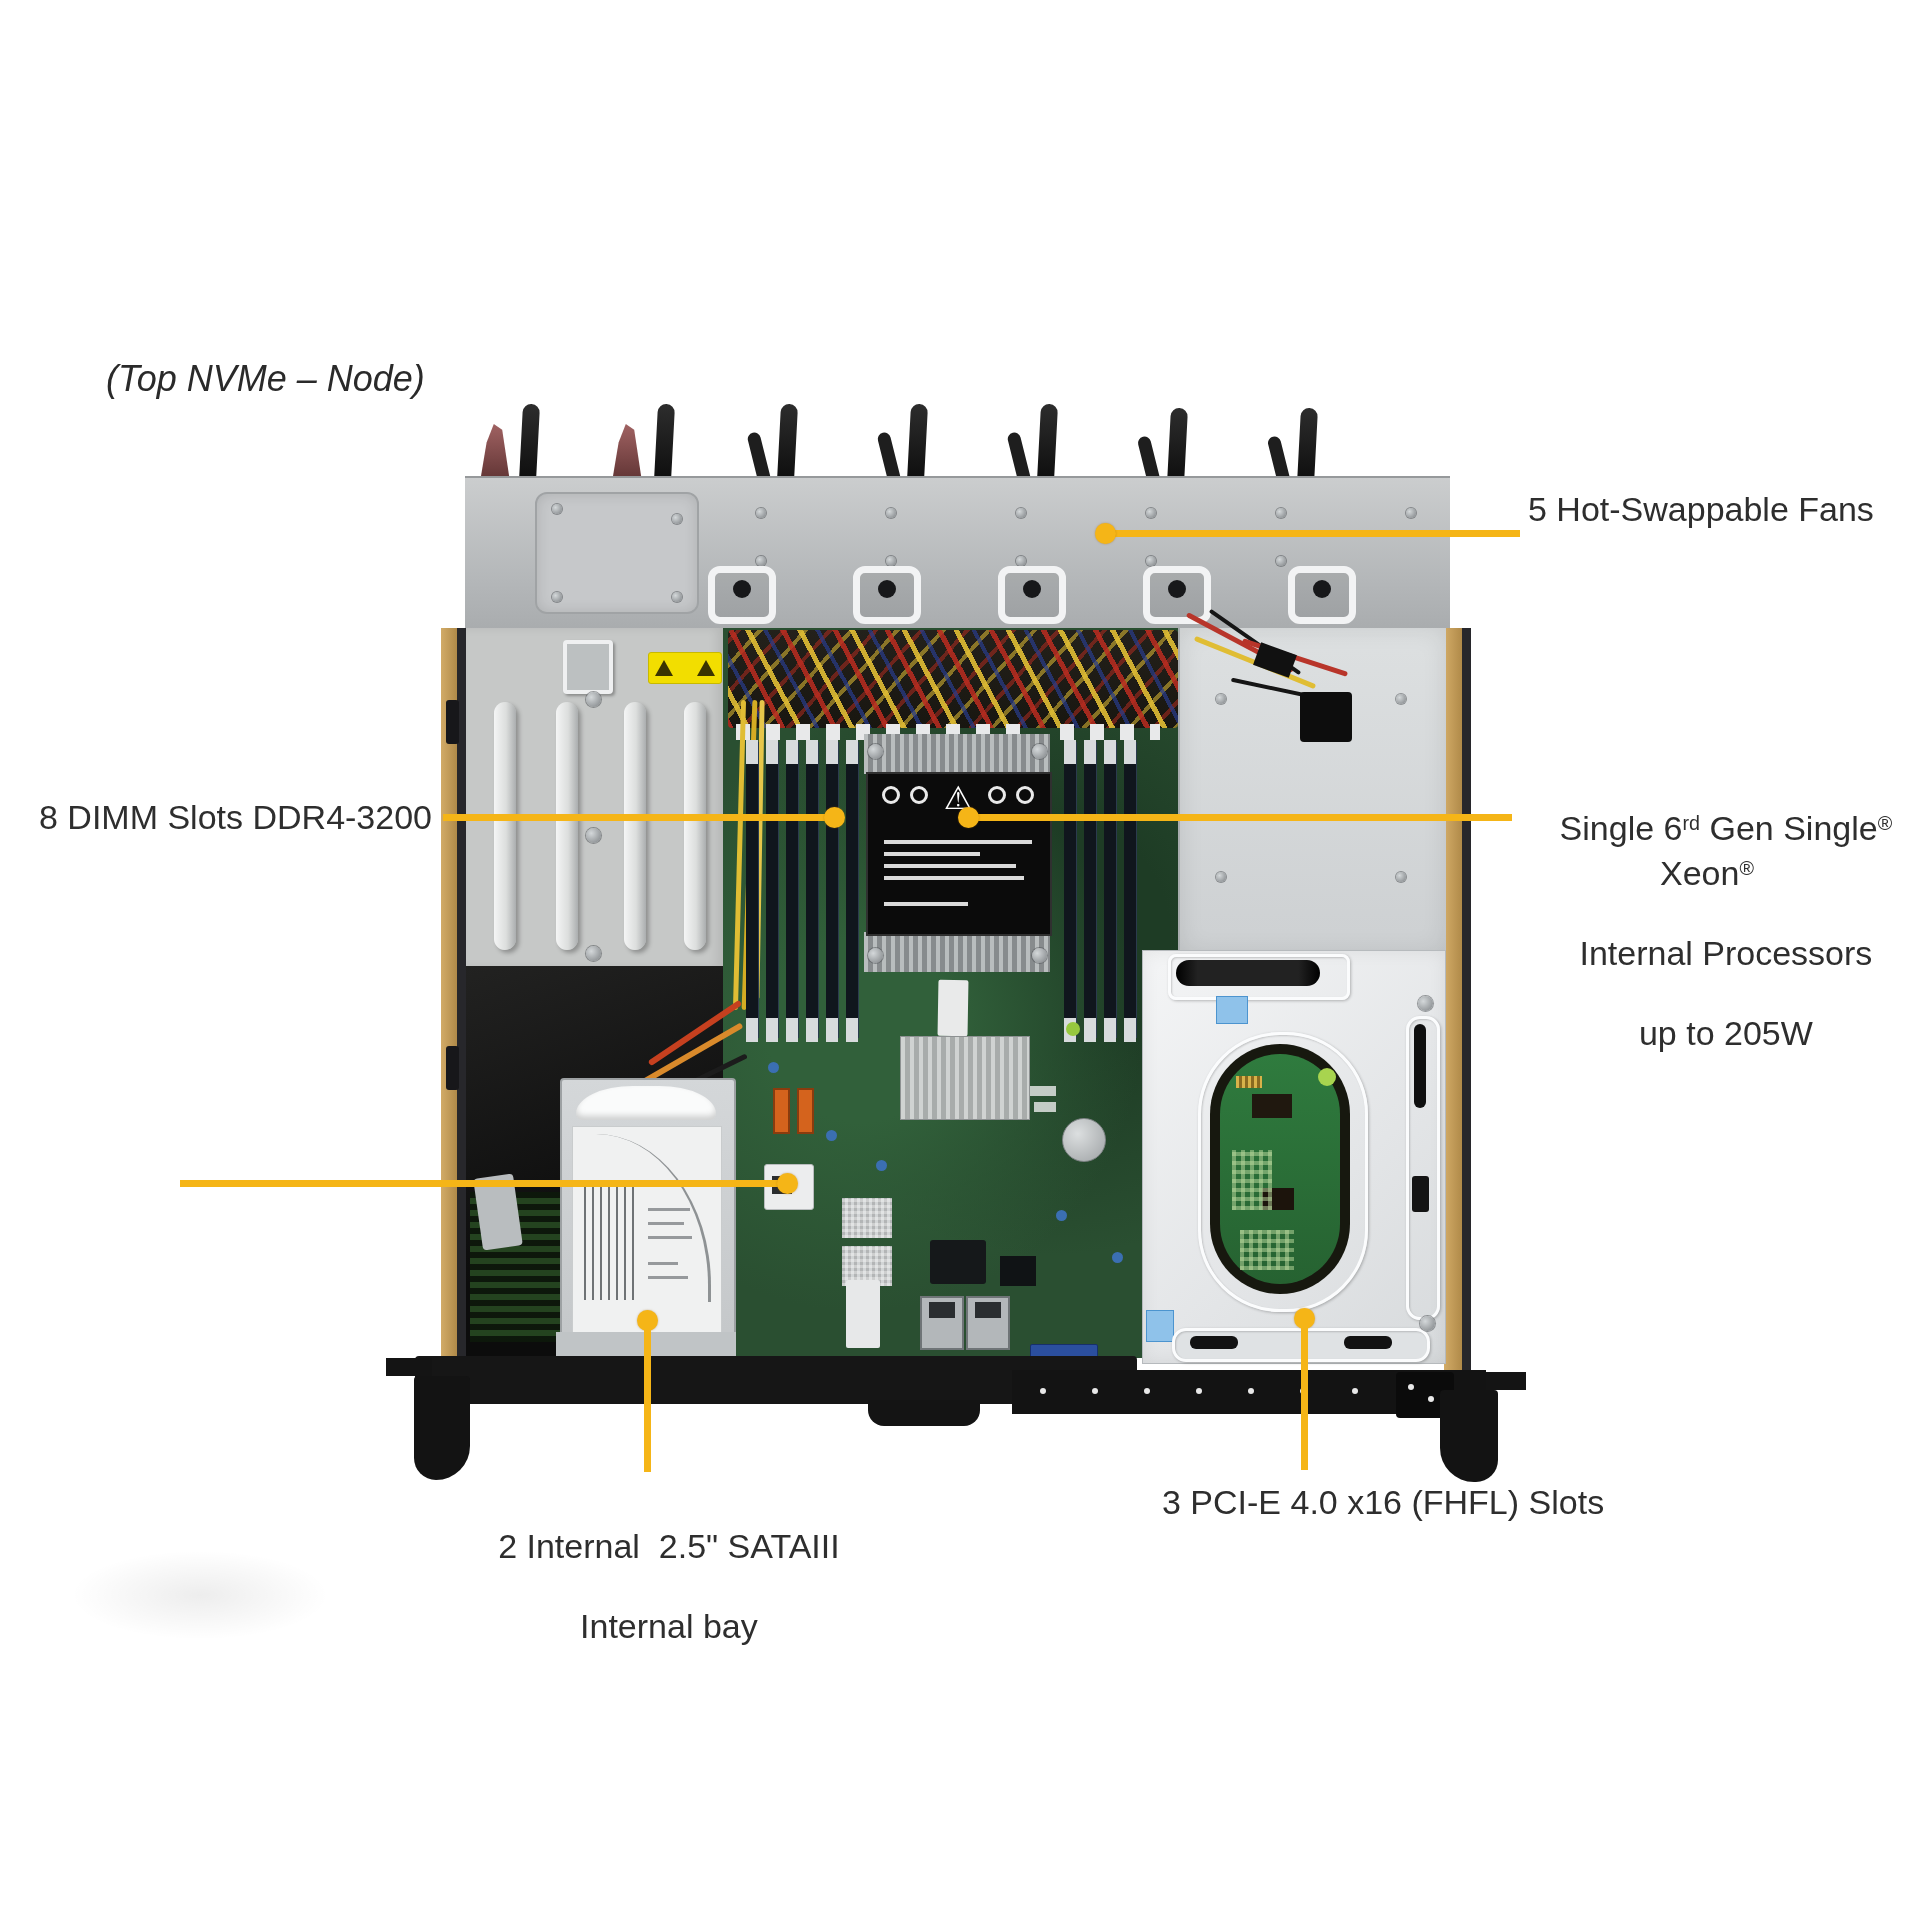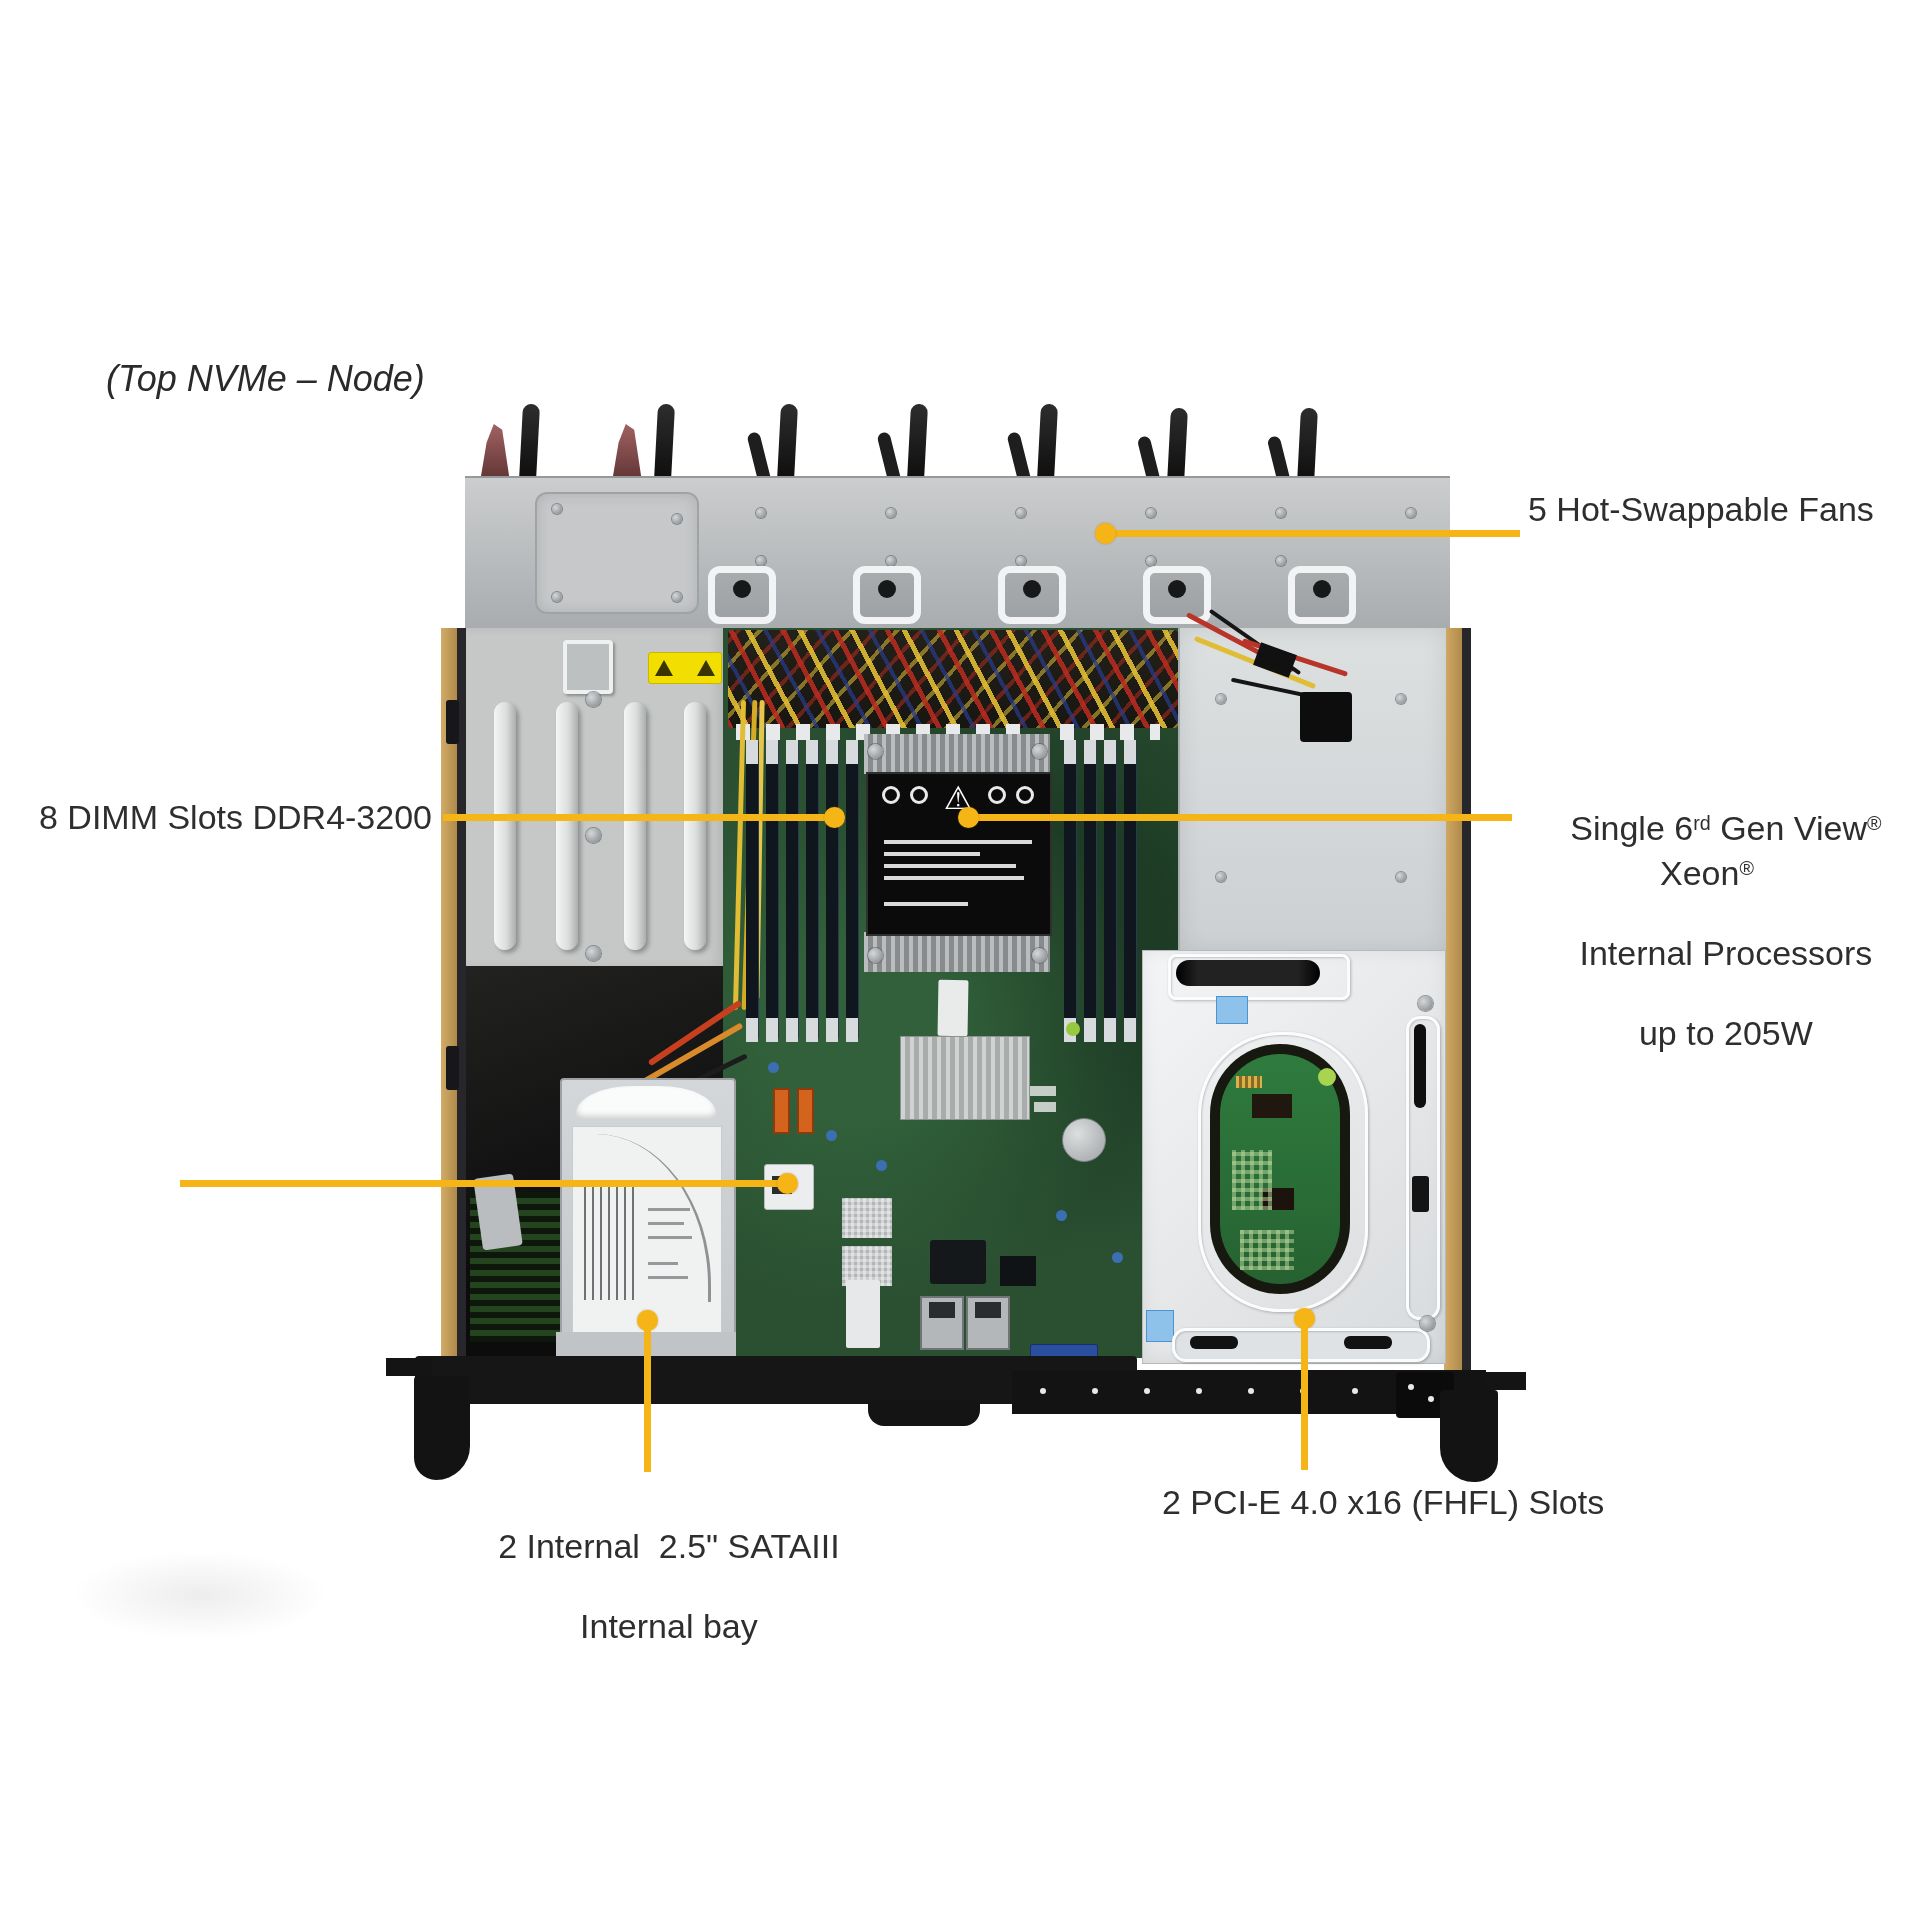--- a/index.html
+++ b/index.html
@@ -303,32 +303,32 @@
   <div class="co-dot" style="left:1095px;top:523px;"></div>
   <div class="co-text nowrap" style="left:1528px;top:489px;">5 Hot-Swappable Fans</div>
 
   <div class="co-text nowrap" style="left:30px;top:797px;width:402px;text-align:right;">8 DIMM  Slots DDR4-3200</div>
   <div class="co-line-h" style="left:443px;top:814px;width:392px;"></div>
   <div class="co-dot" style="left:824px;top:807px;"></div>
 
   <div class="co-line-h" style="left:968px;top:814px;width:544px;"></div>
   <div class="co-dot" style="left:958px;top:807px;"></div>
   <div class="co-text" style="left:1495px;top:763px;width:424px;text-align:center;">
-    <span><span>Single 6</span><span class="sup">rd</span><span> Gen View</span><span class="sup">®</span><span>  Xeon</span><span class="sup">®</span></span><br>
+    <span><span>Single 6</span><span class="sup">rd</span><span> Gen Single</span><span class="sup">®</span><span>  Xeon</span><span class="sup">®</span></span><br>
     <span>Internal Processors</span><br>
     <span>up to 205W</span>
   </div>
 
   <div class="co-line-h" style="left:180px;top:1180px;width:607px;"></div>
   <div class="co-dot" style="left:777px;top:1173px;"></div>
 
   <div class="co-dot" style="left:637px;top:1310px;"></div>
   <div class="co-line-v" style="left:644px;top:1320px;height:152px;"></div>
   <div class="co-text" style="left:460px;top:1486px;width:380px;text-align:center;">
     <span>2 Internal  2.5" SATAIII</span><br>
     <span>Internal bay</span>
   </div>
 
   <div class="co-dot" style="left:1294px;top:1308px;"></div>
   <div class="co-line-v" style="left:1301px;top:1318px;height:152px;"></div>
-  <div class="co-text nowrap" style="left:1162px;top:1482px;">2 PCI-E 4.0 x16 (FHFL) Slots</div>
+  <div class="co-text nowrap" style="left:1162px;top:1482px;">3 PCI-E 4.0 x16 (FHFL) Slots</div>
 
 </div>
 
 </body></html>

